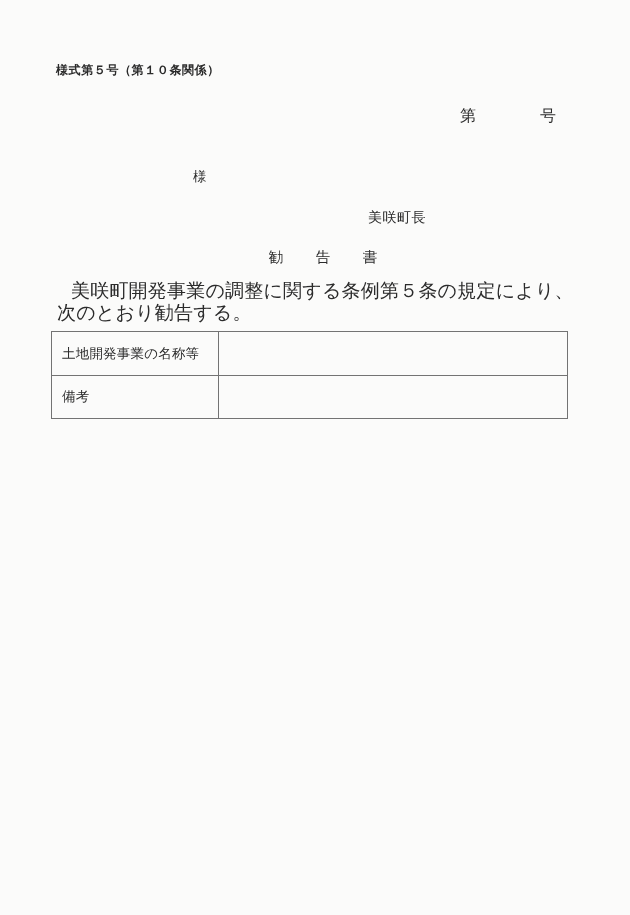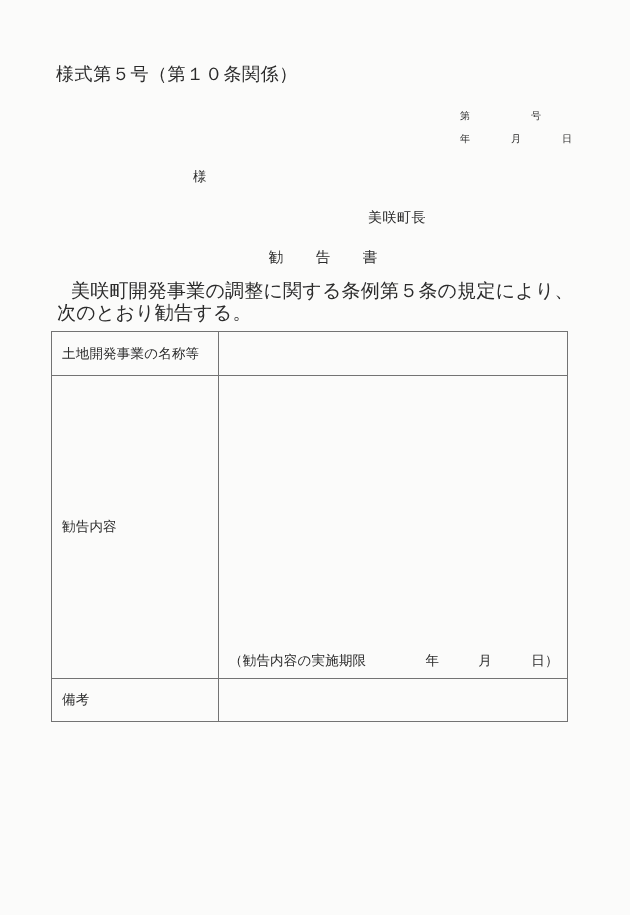--- a/index.html
+++ b/index.html
@@ -23,31 +23,32 @@
     inset: 0;
     width: 630px;
     height: 915px;
   }
 
   
   .form-no {
     position: absolute;
     left: 56px;
     top: 62px;
-    font-size: 18px;
+    font-size: 12px;
     letter-spacing: 0.6px;
     white-space: nowrap;
+    font-weight: bold;
   }
 
   
   .doc-meta {
     position: absolute;
     left: 460px;
     top: 104px;
-    font-size: 10px;
+    font-size: 16px;
     line-height: 23px;
     white-space: nowrap;
   }
   .doc-meta .line {
     display: block;
     height: 23px;
   }
   .doc-meta .gapwide {
     display: inline-block;
     width: 56px;
@@ -158,57 +159,36 @@
 <div class="page">
 
   <div class="form-no">様式第５号（第１０条関係）</div>
 
   <div class="doc-meta">
     <span class="line">
       <span>第</span>
       <span class="gapwide"></span>
       <span>号</span>
     </span>
-    <span class="line">
-      <span>年</span>
-      <span class="gapmid"></span>
-      <span>月</span>
-      <span class="gapmid"></span>
-      <span>日</span>
-    </span>
   </div>
 
   <div class="addressee">様</div>
 
   <div class="issuer">美咲町長</div>
 
   <div class="doc-title">勧　告　書</div>
 
   <div class="body-text">美咲町開発事業の調整に関する条例第５条の規定により、次のとおり勧告する。</div>
 
   <table class="form-table">
     <tbody>
       <tr class="row-short">
         <td class="label-cell">土地開発事業の名称等</td>
         <td class="value-cell"></td>
       </tr>
-      <tr class="row-tall">
-        <td class="label-cell">勧告内容</td>
-        <td class="value-cell">
-          <span class="deadline-line">
-            <span>（勧告内容の実施期限</span>
-            <span class="gap-a"></span>
-            <span>年</span>
-            <span class="gap-b"></span>
-            <span>月</span>
-            <span class="gap-c"></span>
-            <span>日）</span>
-          </span>
-        </td>
-      </tr>
       <tr class="row-last">
         <td class="label-cell">備考</td>
         <td class="value-cell"></td>
       </tr>
     </tbody>
   </table>
 
 </div>
 
 </body></html>

